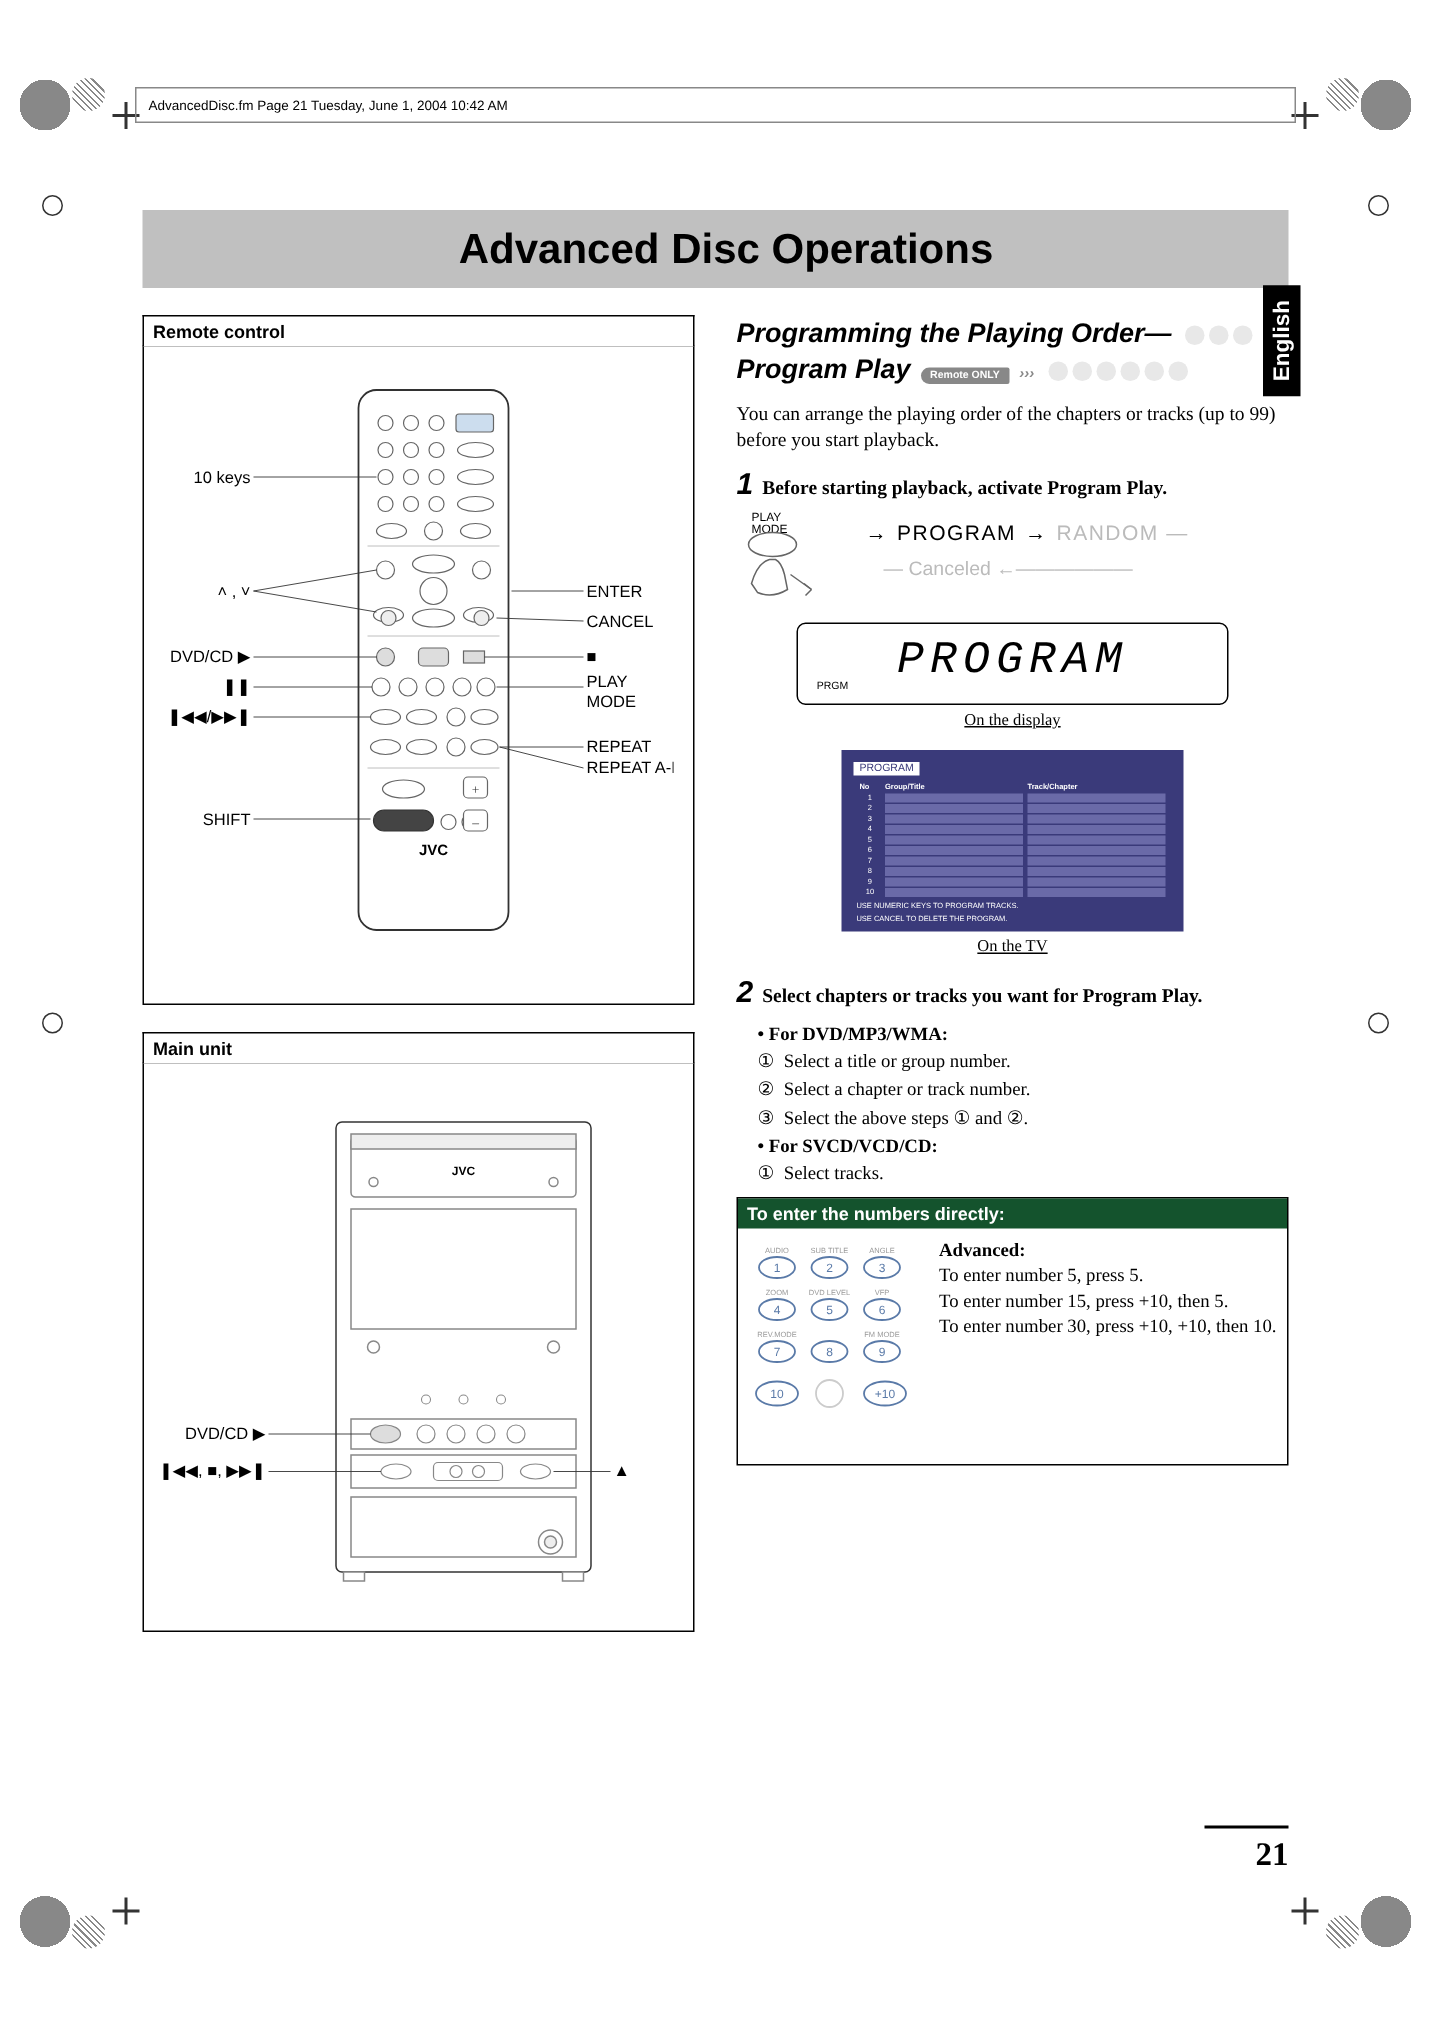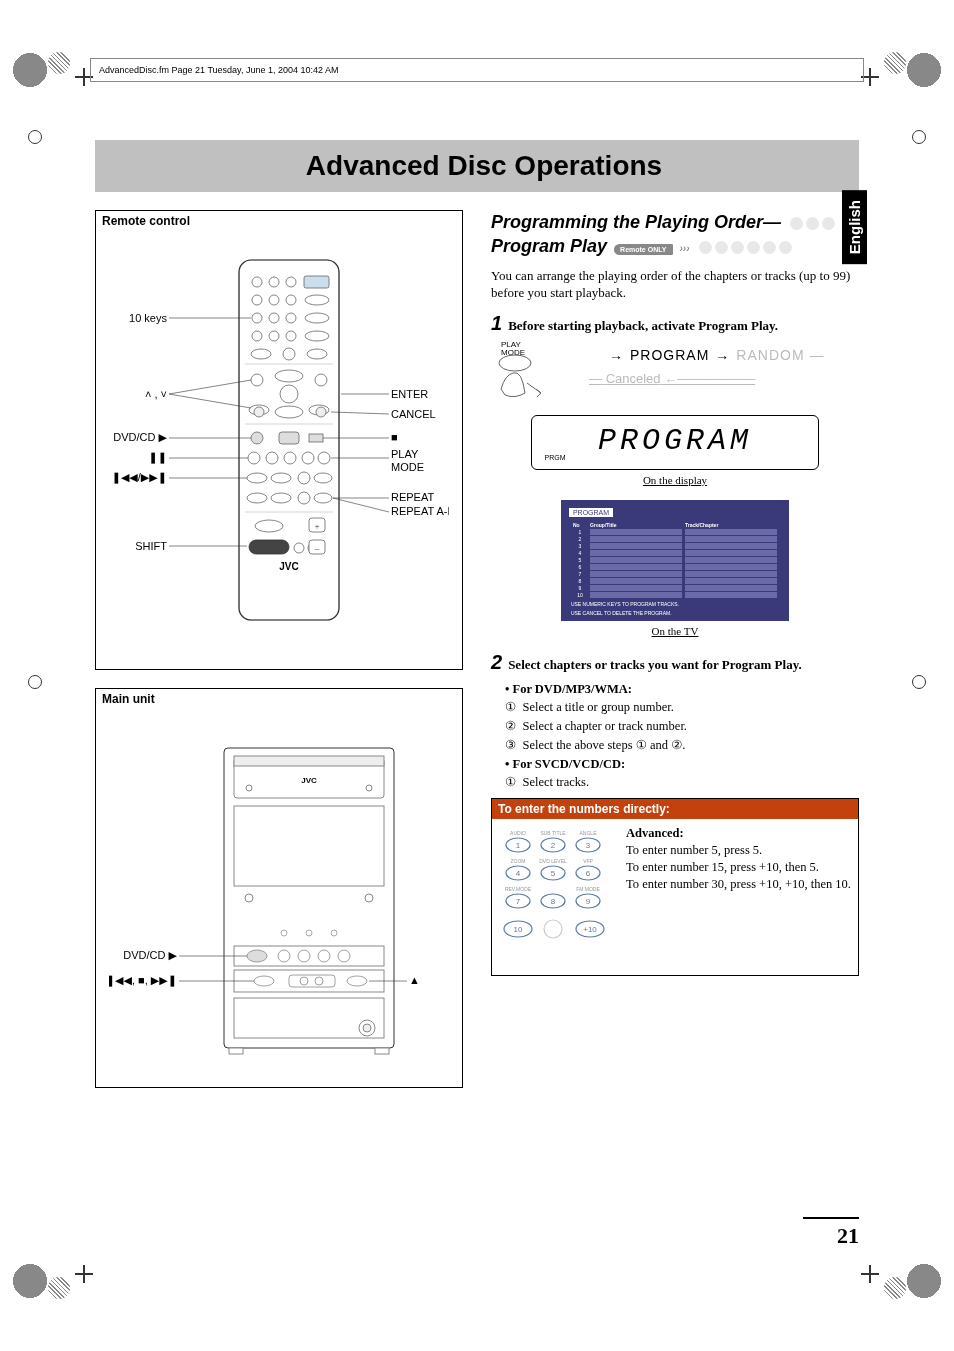--- a/index.html
+++ b/index.html
@@ -53,44 +53,44 @@
   .ir-icon { display:inline-block; font-size:10px; color:#888;}
 
   .body-text { font-size:13px; line-height:1.35; margin:8px 0 10px; }
   .step-num { font-family:Arial,sans-serif; font-weight:bold; font-style:italic; font-size:20px; margin-right:4px;}
   .step-text { font-weight:bold; font-size:13px; }
   .step-line { margin:6px 0 6px; display:flex; align-items:baseline; gap:2px;}
   
   .mode-diag { position:relative; height:62px; margin:6px 0 2px; font-family: Arial,sans-serif;}
   .mode-lbl { font-size:8px; position:absolute; left:10px; top:0; line-height:1;}
   .mode-hand { position:absolute; left:0; top:12px; width:54px; height:46px; }
-  .mode-flow { position:absolute; left:80px; top:6px; right:0; font-size:14px; letter-spacing:1px;margin-left:32px;}
+  .mode-flow { position:absolute; left:80px; top:6px; right:0; font-size:14px; letter-spacing:1px;}
   .mode-flow .arr { margin:0 6px;}
   .mode-flow .dim { color:#bbb;}
-  .mode-flow2 { position:absolute; left:98px; top:30px; font-size:13px; color:#bbb;text-decoration:underline;}
+  .mode-flow2 { position:absolute; left:98px; top:30px; font-size:13px; color:#bbb;}
   
   .display-box { border:1.5px solid #000; border-radius:6px; margin: 12px auto 4px; width: 78%; padding: 8px 8px 4px; position:relative; }
   .seg-font { font-family: "Courier New", monospace; font-size:30px; letter-spacing:4px; text-align:center; font-weight:300; font-style:italic;}
   .prgm-tag { font-size:7px; font-family:Arial,sans-serif; position:relative; top:-4px; left:4px;}
   .under-caption { text-align:center; font-size:11px; margin-bottom:14px;text-decoration:underline;}
   
   .tv-box { width:62%; margin:8px auto 4px; background:#3a3a7a; color:#fff; padding:6px 6px 4px; font-family:Arial,sans-serif; font-size:6px;}
   .tv-title { background:#fff; color:#3a3a7a; display:inline-block; padding:1px 4px; font-size:7px; margin:2px 0 3px 2px;}
   .tv-grid { display:grid; grid-template-columns: 14px 1fr 1fr; gap:1px 3px; margin:2px 6px;}
   .tv-grid .h { font-size:5px; font-weight:bold;}
   .tv-grid .n { text-align:center; font-size:5px;}
   .tv-grid .bar { background:#6a6aa8; height:6px;}
   .tv-note { font-size:5px; margin:3px 4px 1px; line-height:1.2;}
   
   .sub-list { font-size:12.5px; margin-left:14px; line-height:1.5;}
   .sub-list .b { font-weight:bold;}
   .circ-num { display:inline-block;}
   
   .enter-box { border:1px solid #000; margin-top:6px;}
-  .enter-hdr { background:#c2410c; color:#fff; font-family:Arial,sans-serif; font-weight:bold; font-size:12px; padding:3px 6px;}
+  .enter-hdr { background:#14532d; color:#fff; font-family:Arial,sans-serif; font-weight:bold; font-size:12px; padding:3px 6px;}
   .enter-body { display:flex; padding:6px; gap:8px;}
   .keypad { flex:0 0 120px; }
   .keypad-svg { width:120px; }
   .examples { flex:1; font-size:12.5px; line-height:1.35;}
   .examples .eh { font-weight:bold;}
   
   .page-num { position:absolute; bottom:2px; right:0; font-family:Liberation Serif, serif; font-weight:bold; font-size:22px;}
   .page-num::before { content:""; display:block; height:2px; background:#000; margin-bottom:2px; width:56px; position:absolute; right:0; top:-6px;}
 </style>
 </head>

